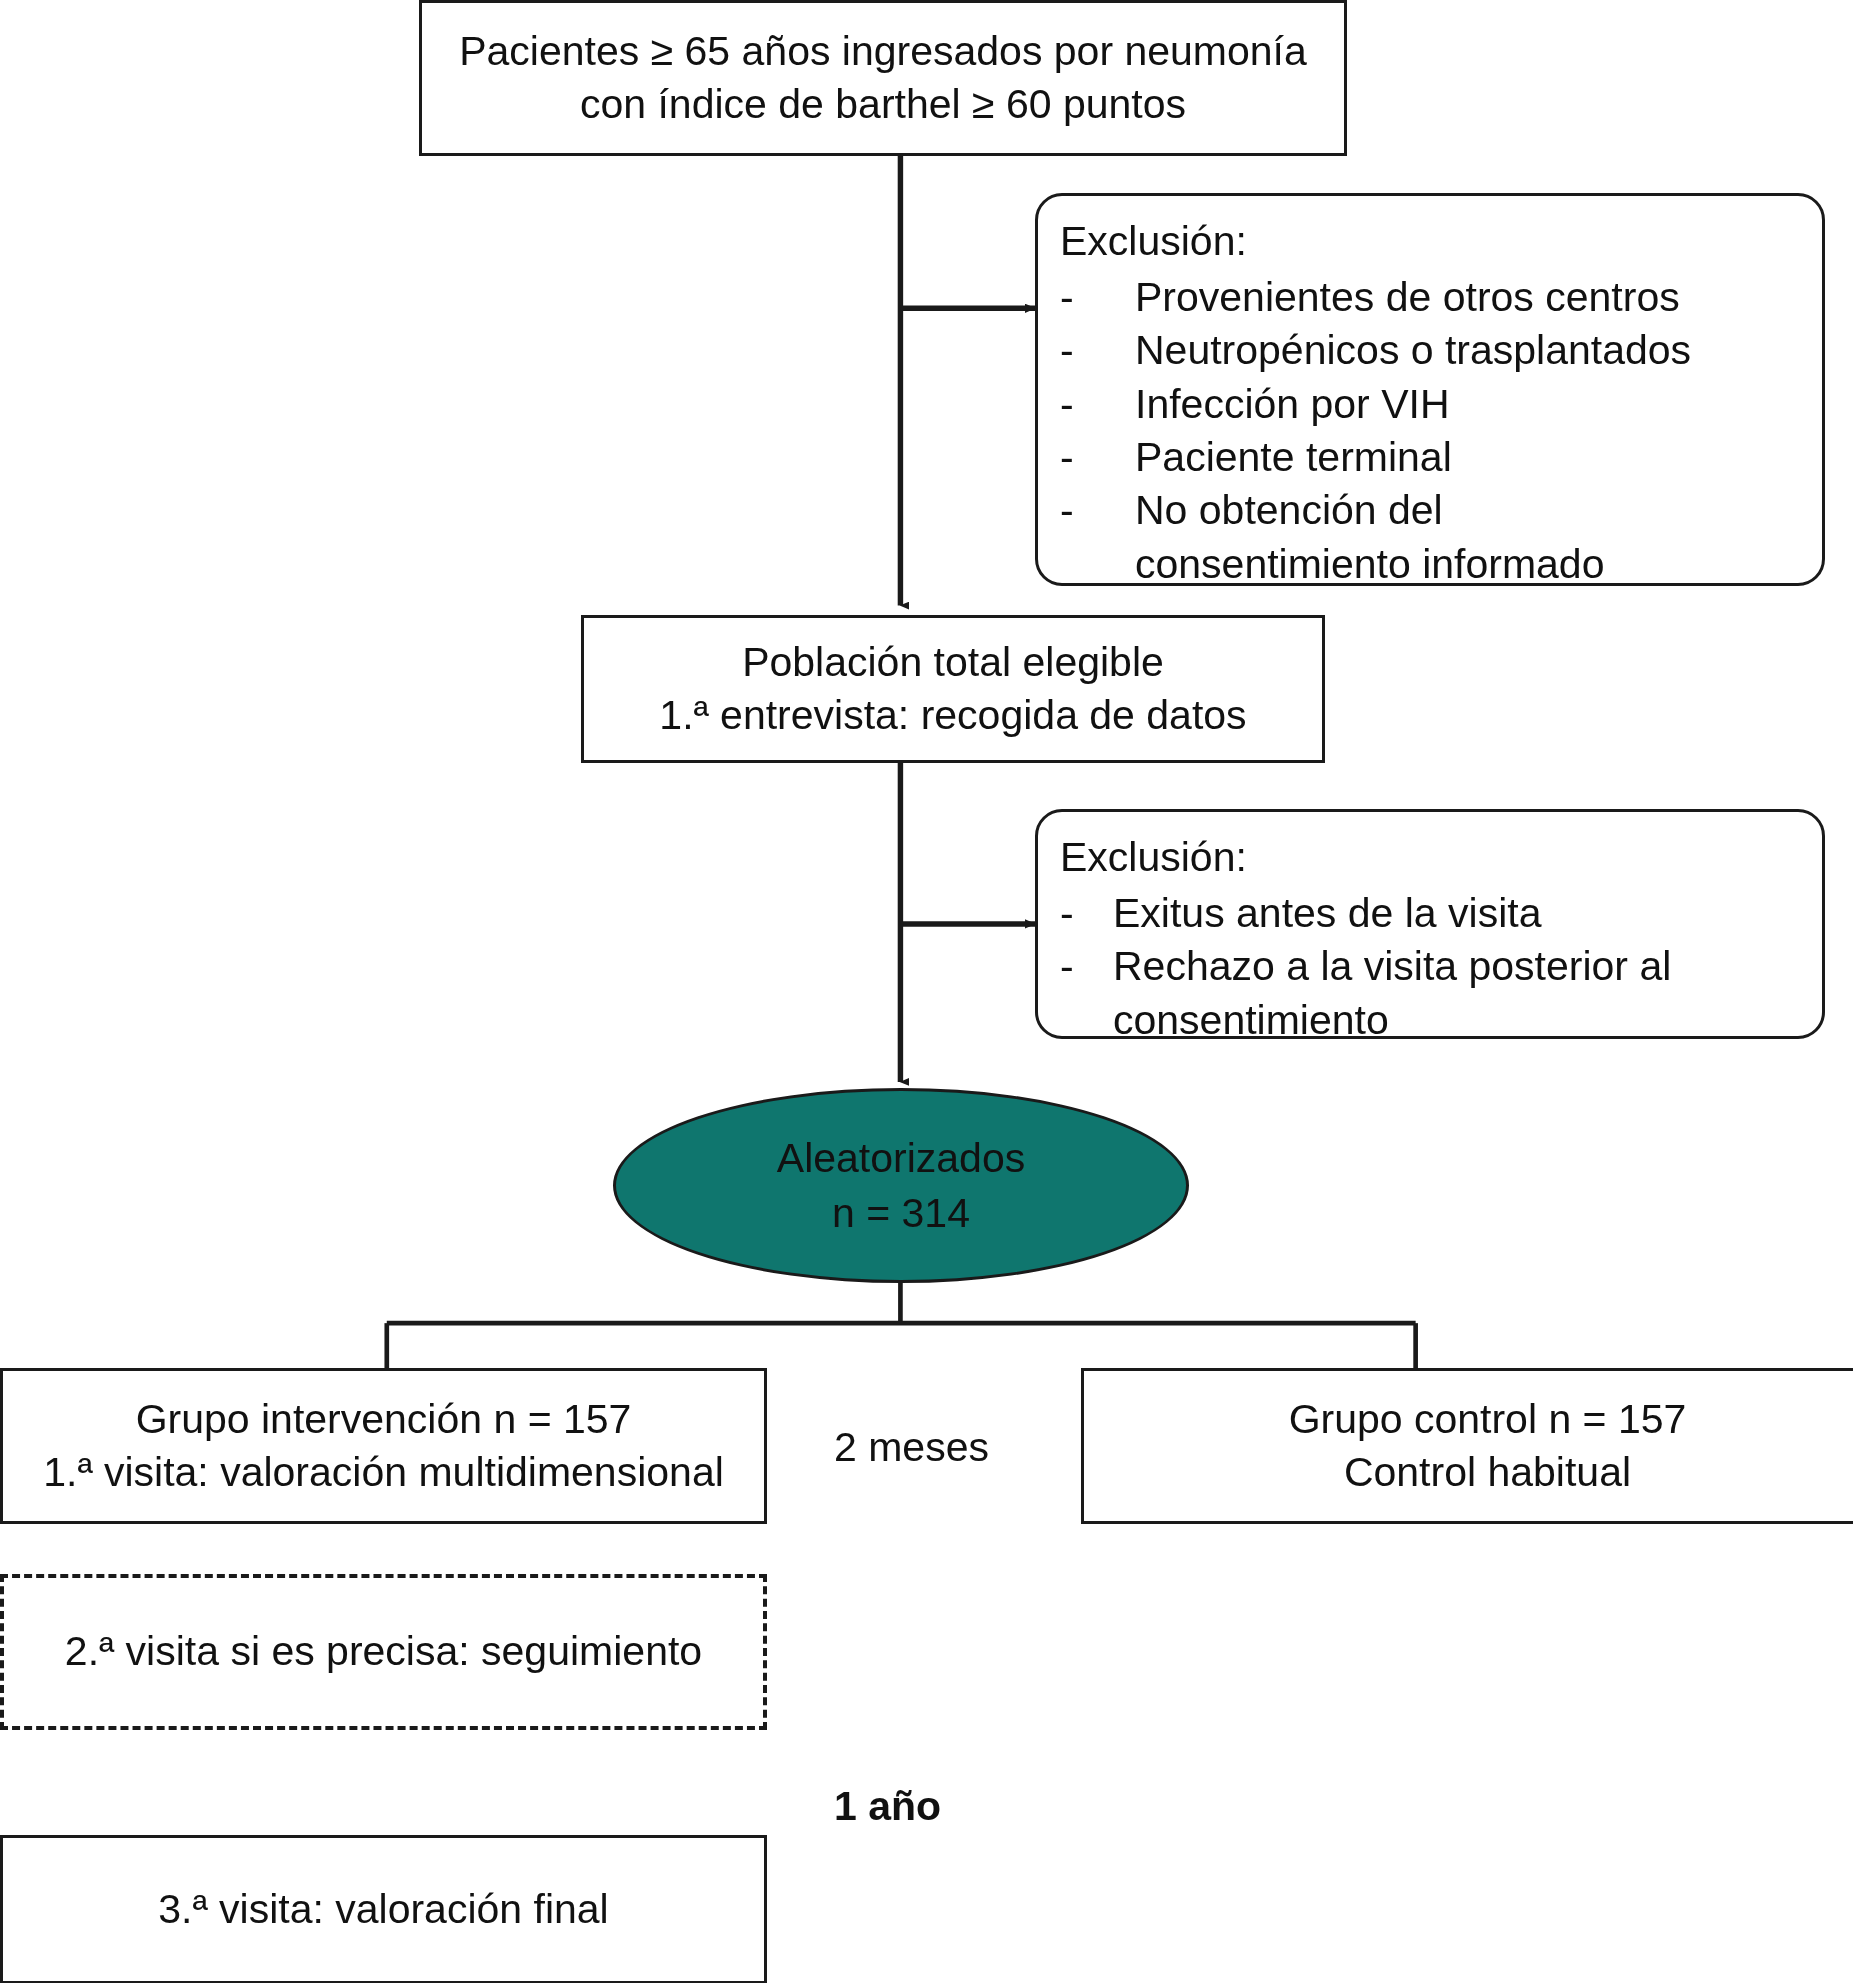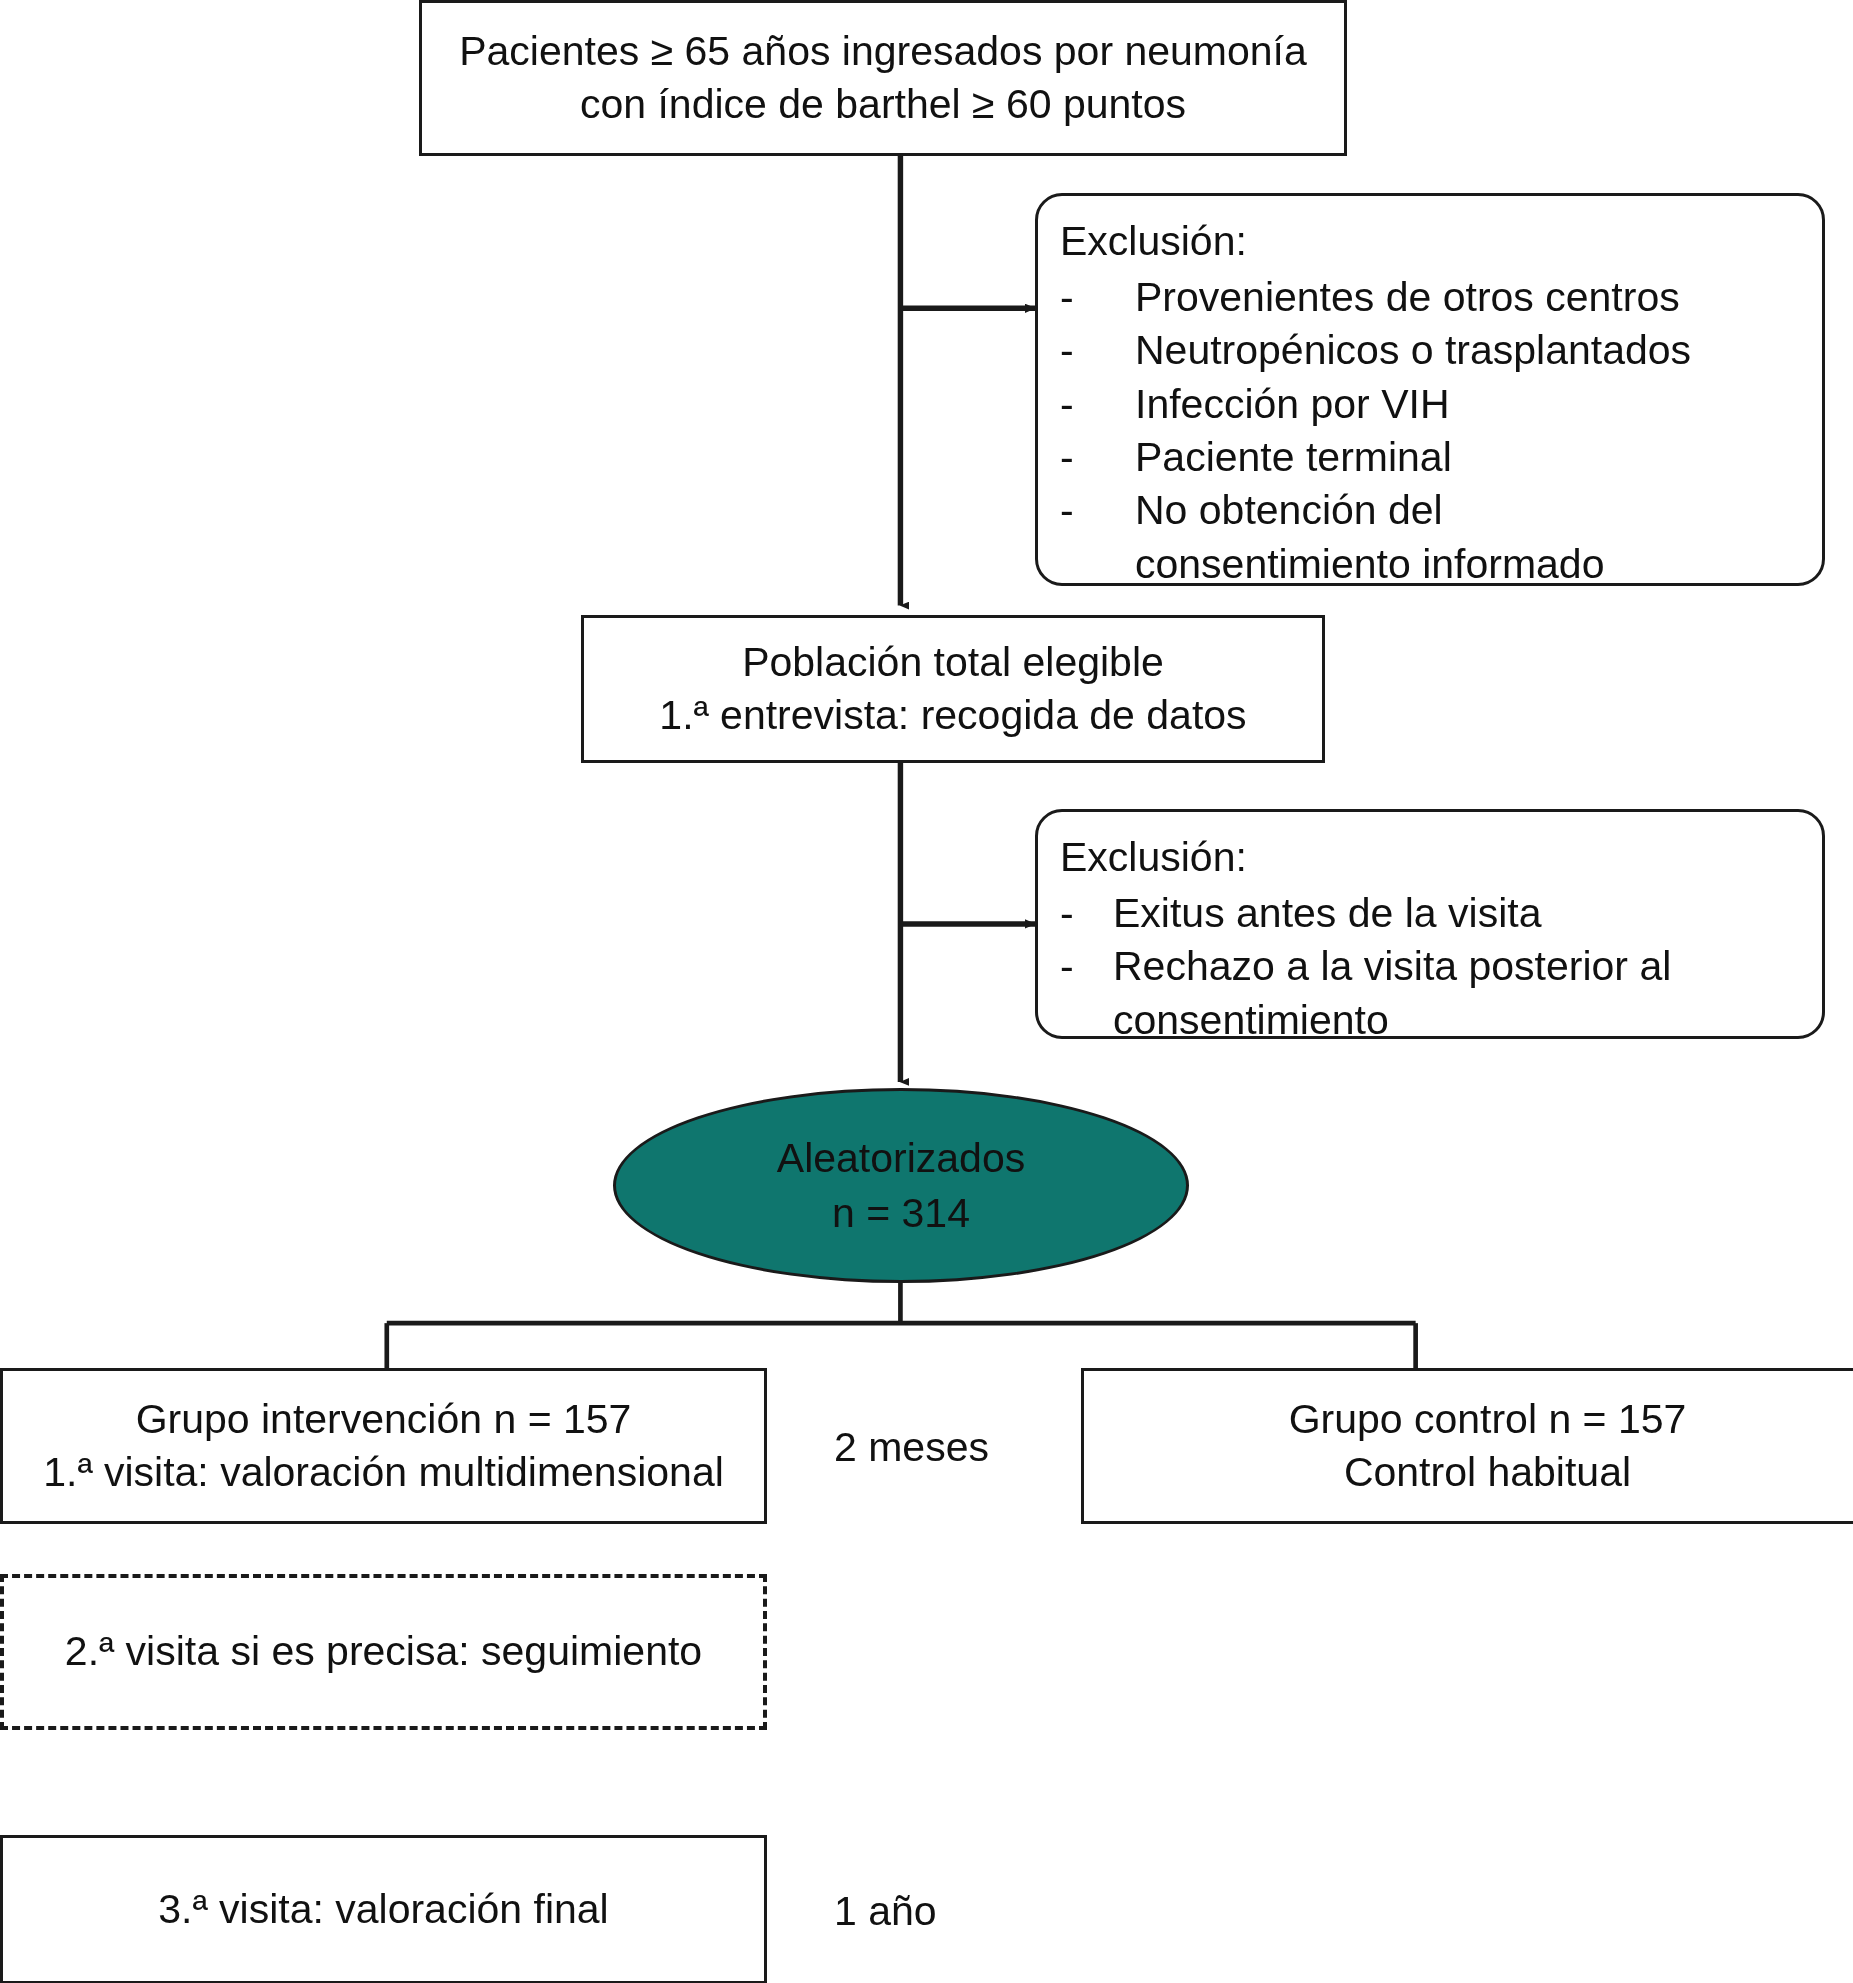--- a/index.html
+++ b/index.html
@@ -208,16 +208,16 @@
       <span>2.ª visita si es precisa: seguimiento</span>
     </div>
   </div>
 
   <div class="node boxed center fs-group" style="left:0px; top:1835px; width:767px; height:149px;">
     <div class="stack">
       <span>3.ª visita: valoración final</span>
     </div>
   </div>
 
-  <div class="plain-label fs-side" style="left:834px; top:1888px;">1 año</div>
+  <div class="plain-label fs-side" style="left:834px; top:1783px;font-weight:bold;">1 año</div>
 
 </div>
 
 
 </body></html>

